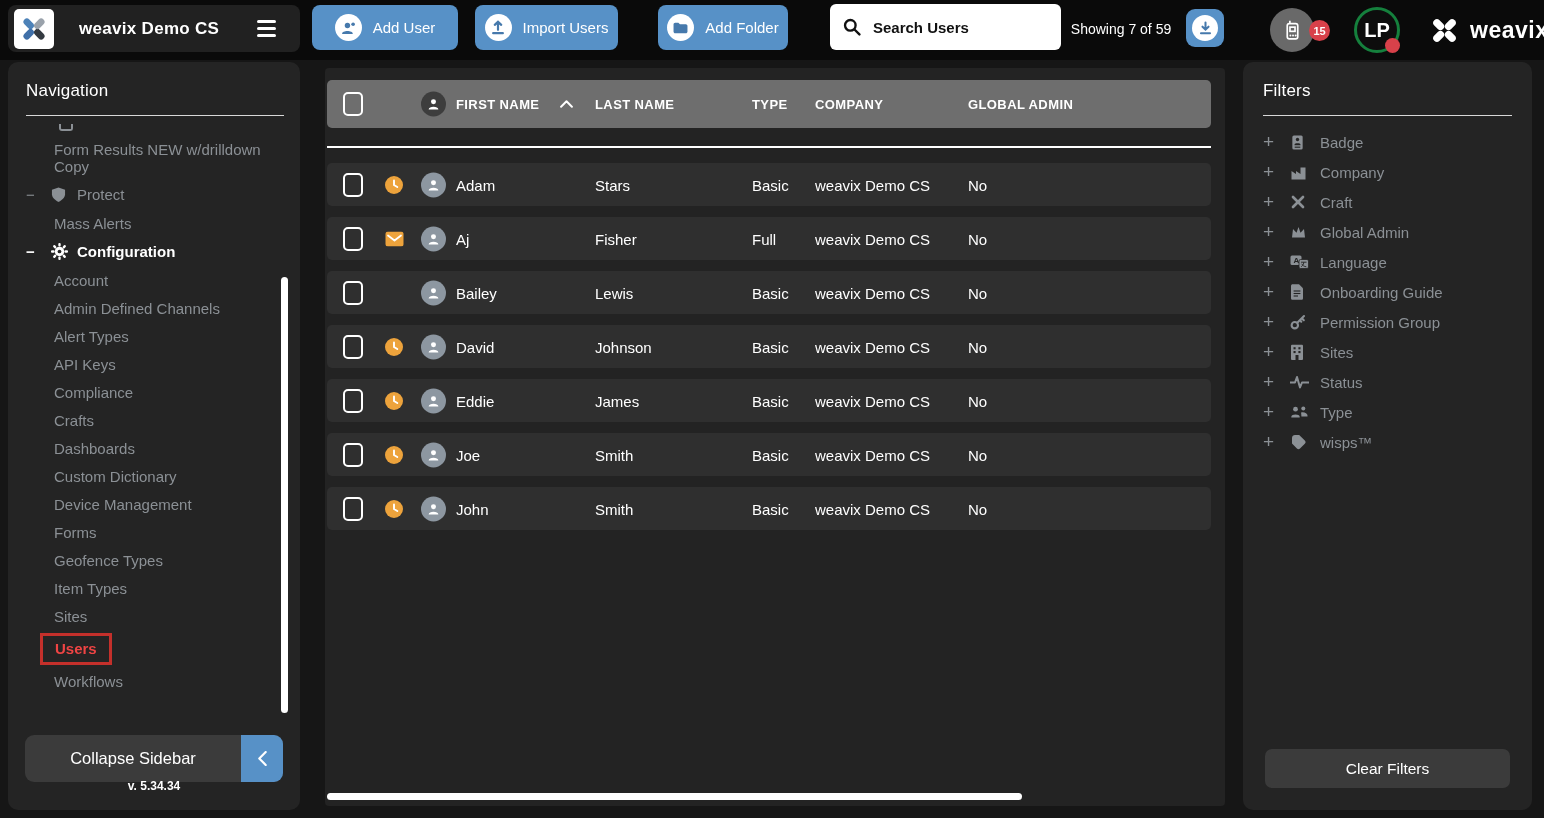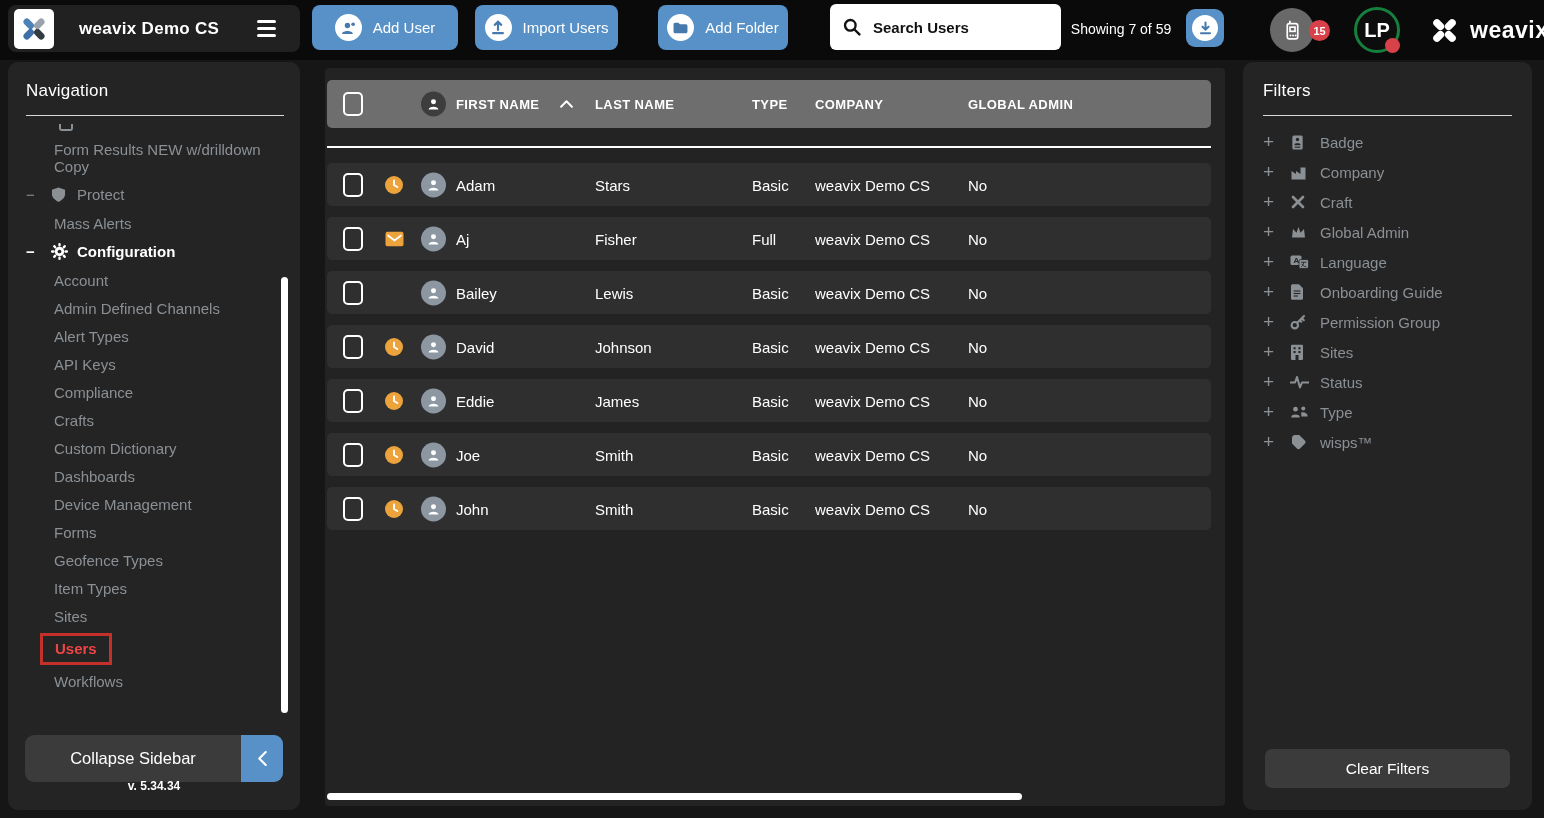--- a/index.html
+++ b/index.html
@@ -268,24 +268,24 @@
       <div class="nav-child">
         <span>API Keys</span>
       </div>
       <div class="nav-child">
         <span>Compliance</span>
       </div>
       <div class="nav-child">
         <span>Crafts</span>
       </div>
       <div class="nav-child">
+        <span>Dashboards</span>
+      </div>
+      <div class="nav-child">
         <span>Custom Dictionary</span>
-      </div>
-      <div class="nav-child">
-        <span>Dashboards</span>
       </div>
       <div class="nav-child">
         <span>Device Management</span>
       </div>
       <div class="nav-child">
         <span>Forms</span>
       </div>
       <div class="nav-child">
         <span>Geofence Types</span>
       </div>

